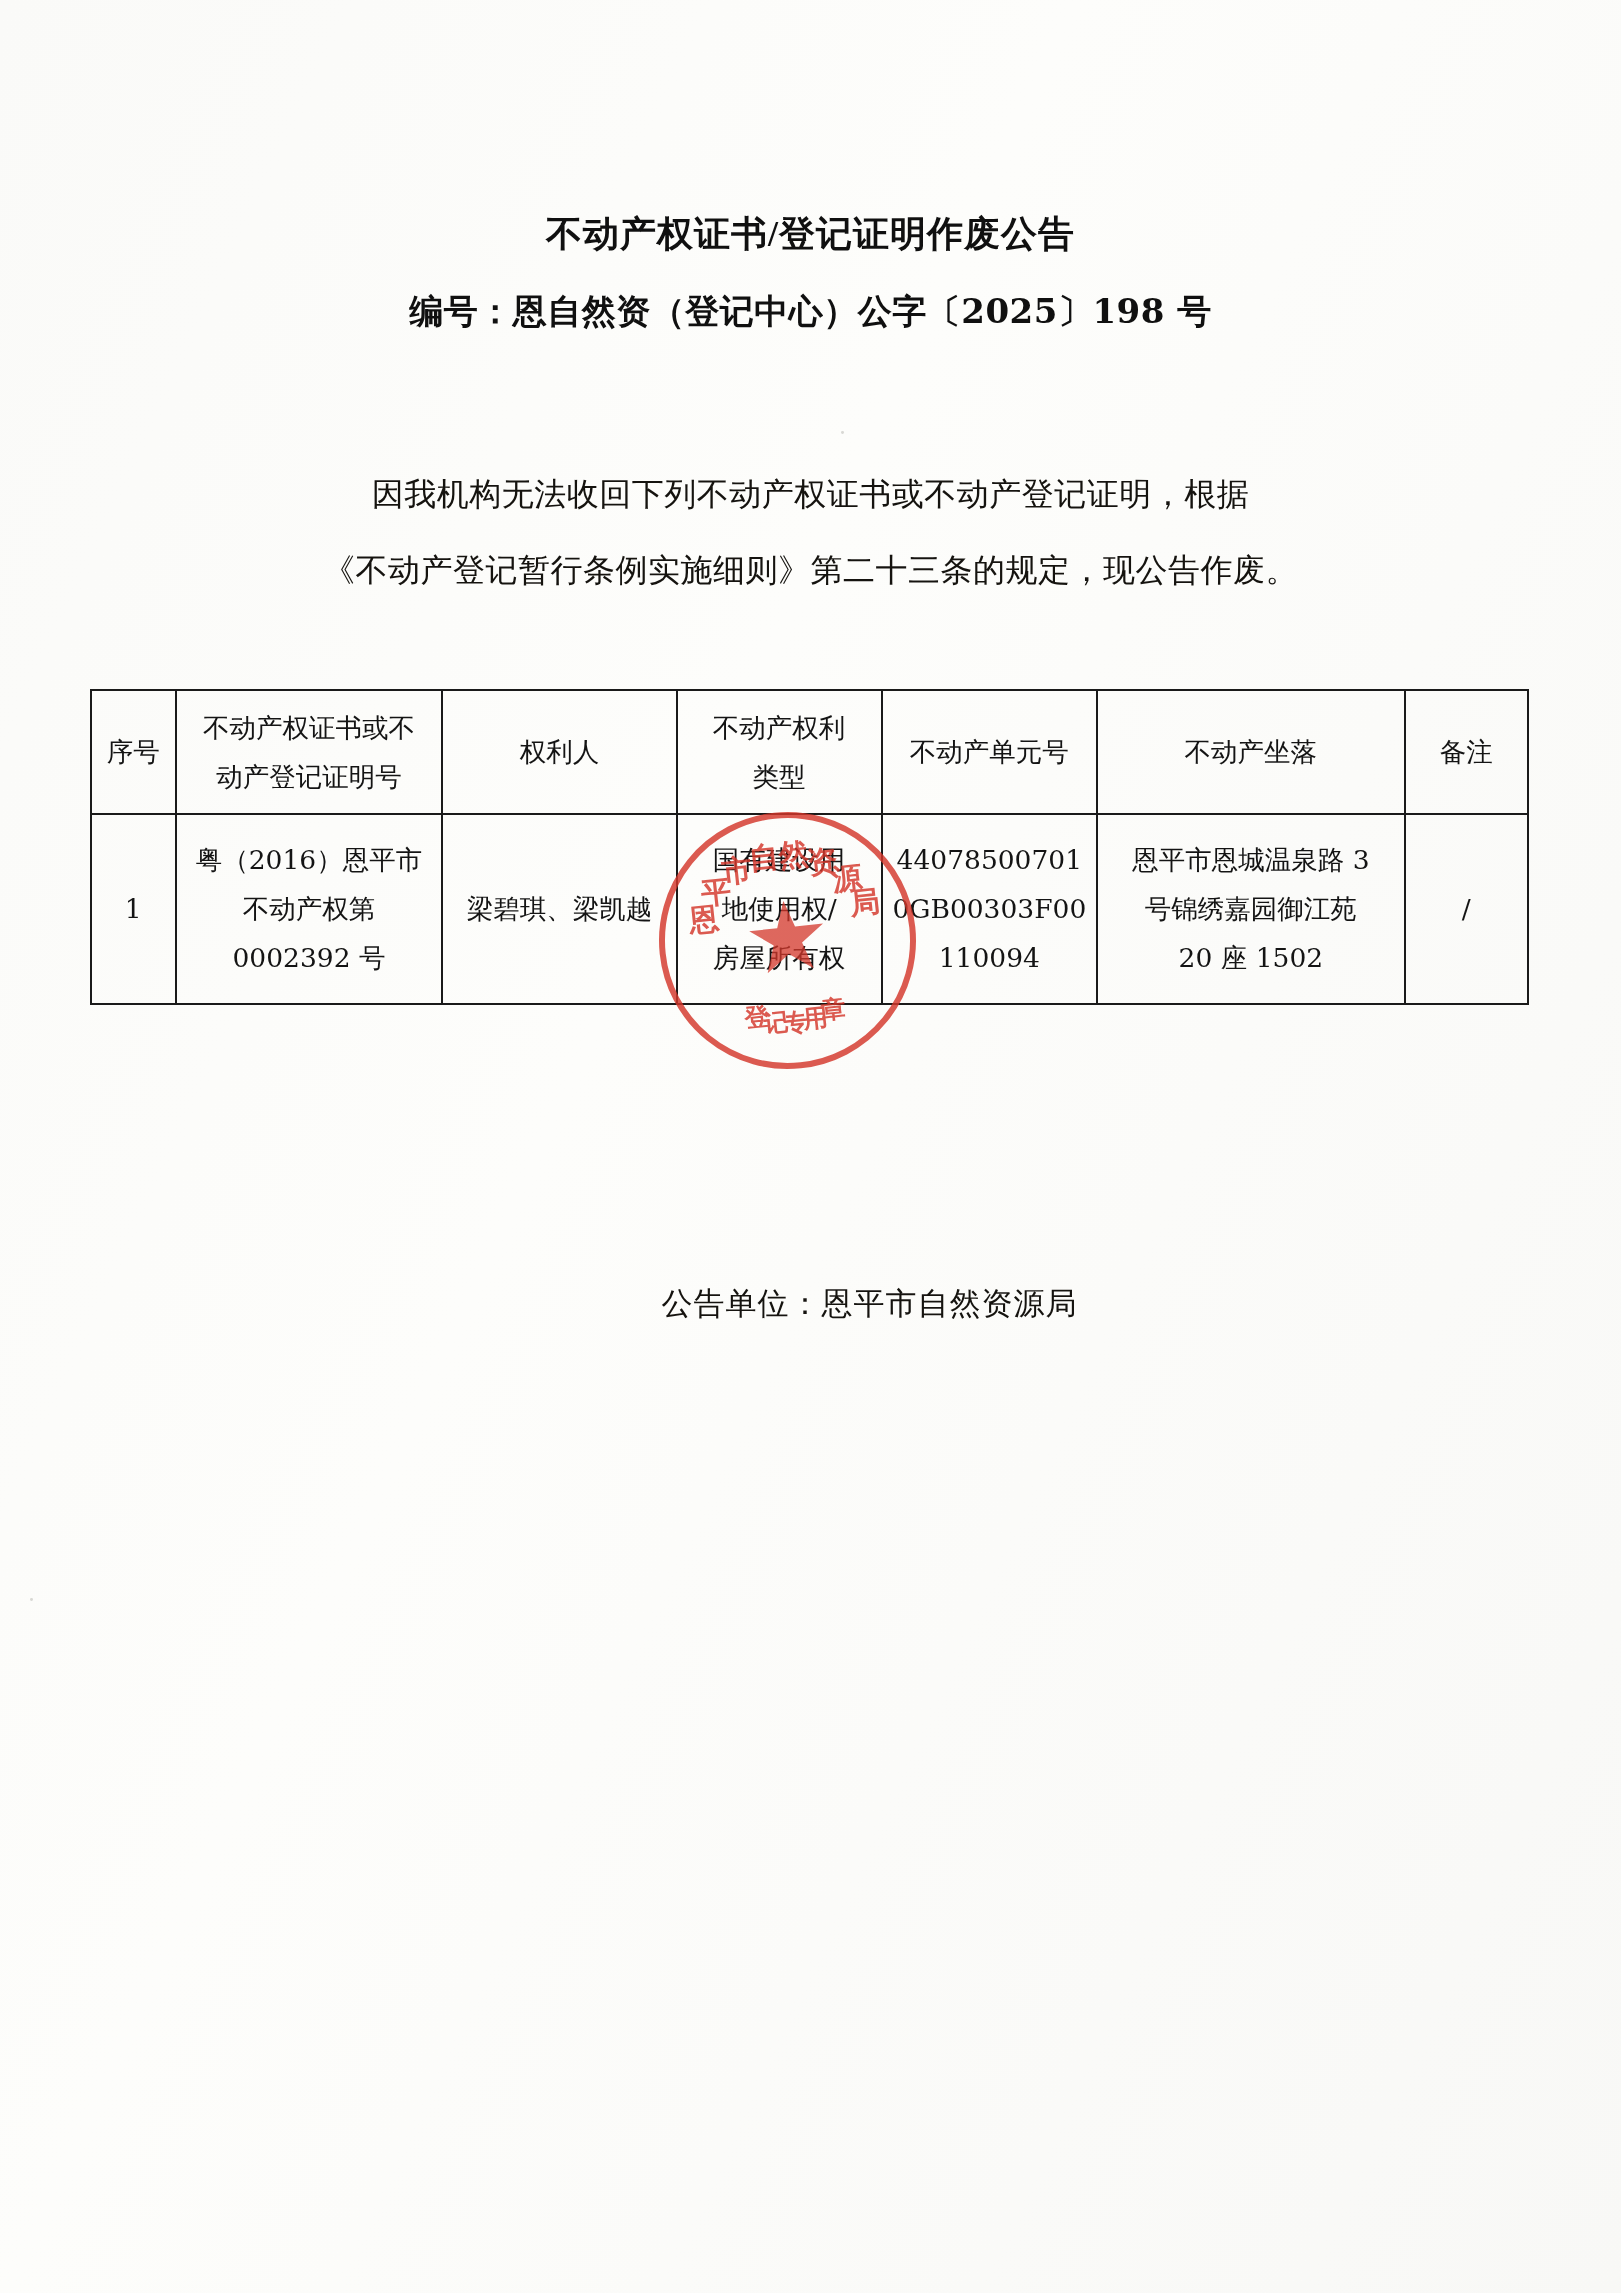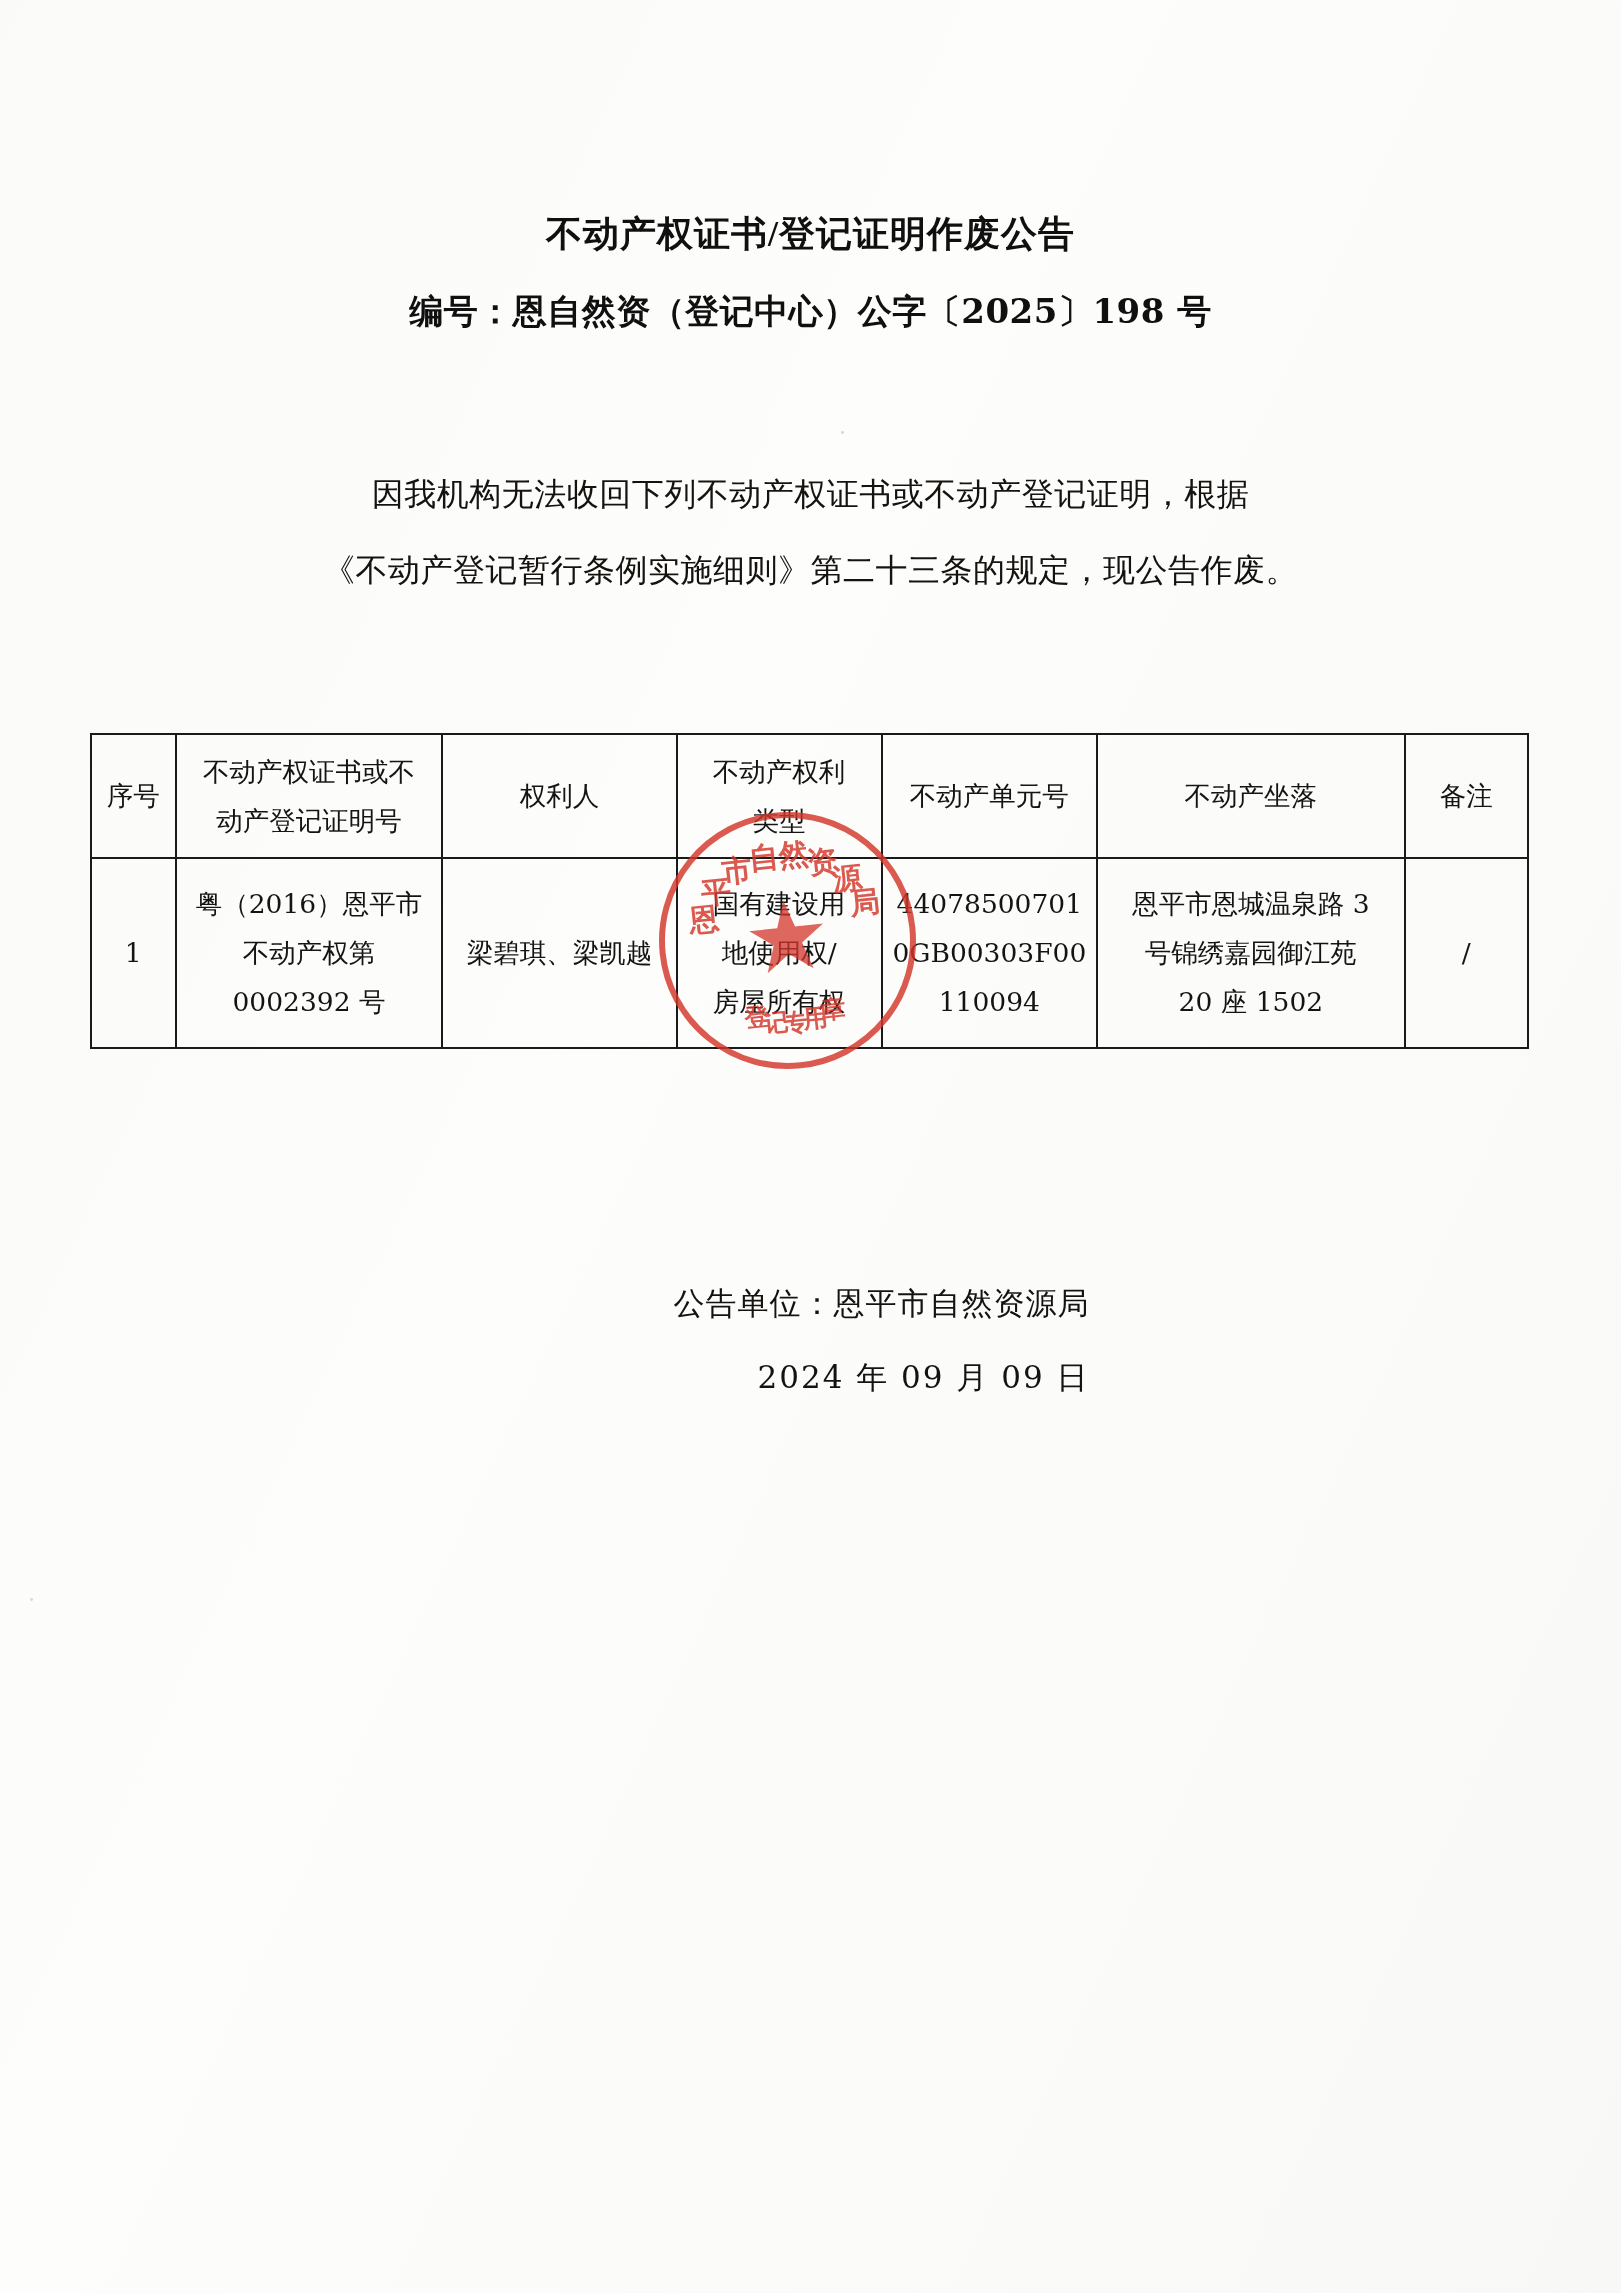--- a/index.html
+++ b/index.html
@@ -72,21 +72,20 @@
   .body-line { display: block; white-space: nowrap; }
 
   table.reg-table {
     position: absolute;
     top: 689px;
     left: 90px;
     width: 1439px;
     border-collapse: collapse;
     table-layout: fixed;
     font-size: 26.5px;
-    margin-top: 44px;
   }
   table.reg-table td, table.reg-table th {
     border: 2px solid #1a1a1a;
     text-align: center;
     vertical-align: middle;
     font-weight: normal;
     padding: 5.9px 3.9px;
     line-height: 49px;
     color: #141414;
   }
@@ -216,21 +215,20 @@
 号锦绣嘉园御江苑
 20 座 1502</td>
         <td class="cell-multiline">/</td>
       </tr>
     </tbody>
   </table>
 
   <div class="sign-block">
     <div class="sign-inner">
       <div>公告单位：恩平市自然资源局</div>
-      <div class="sign-date">2024 年 09 月 09 日</div>
     </div>
   </div>
 
   <div class="seal">
     <div class="seal-star"></div>
     <div class="seal-text-top">
       <div class="seal-ch">
           <span style="transform:translate(-50%,-50%) rotate(-70deg) translateY(-86px) rotate(70deg);">恩</span>
         </div>
       <div class="seal-ch">

